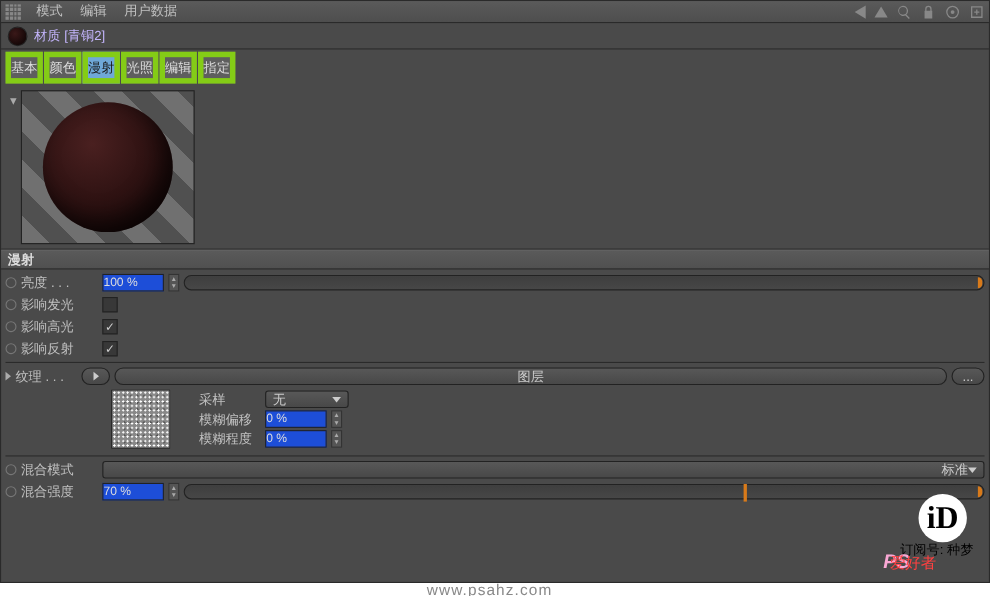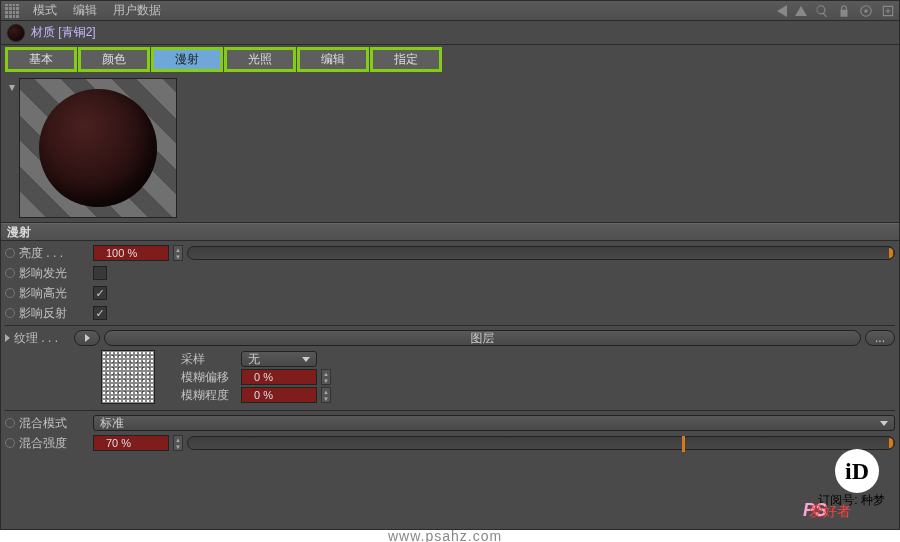--- a/index.html
+++ b/index.html
@@ -16,39 +16,39 @@
 .tri-up { width:0; height:0; border-left:6px solid transparent; border-right:6px solid transparent; border-bottom:10px solid #888; }
 .icon-svg { width:14px; height:14px; fill:#888; }
 
 
 .title-row { height: 24px; display: flex; align-items: center; padding: 2px 6px; border-bottom: 1px solid #2a2a2a; }
 .mat-swatch { width: 18px; height: 18px; border-radius: 50%; background: radial-gradient(circle at 35% 35%, #3a1818, #160808 70%); border: 1px solid #222; margin-right: 6px; }
 .title-text { color: #c4b5fd; }
 
 
 .tabs { display: flex; padding: 2px 4px; gap: 1px; }
-.tab { padding: 1px 21px; background: #5e5e5e; border: 3px solid #84cc16; color: #ddd; }
+.tab { padding: 1px 0; background: #5e5e5e; border: 5px solid #84cc16; color: #ddd; }
 .tab.active { background: #6fa8d8; color: #1a1a1a; }
 
 
 .preview-area { padding: 4px 8px; border-bottom: 1px solid #2a2a2a; }
 .preview-row { display: flex; align-items: flex-start; }
 .expand-caret { width: 10px; color: #aaa; margin-top: 2px; }
 .preview-box { width: 158px; height: 140px; background: repeating-linear-gradient(45deg, #707070 0 18px, #505050 18px 36px); border: 1px solid #222; display: flex; align-items: center; justify-content: center; }
 .preview-sphere { width: 118px; height: 118px; border-radius: 50%; background: radial-gradient(circle at 38% 32%, #4a2020, #2a1010 55%, #120606 90%); box-shadow: inset -8px -10px 20px rgba(0,0,0,0.6); }
 
 
 .section-hdr { background: linear-gradient(#5a5a5a,#505050); height: 18px; border-top: 1px solid #666; border-bottom: 1px solid #2a2a2a; padding: 0 6px; display: flex; align-items: center; color: #ddd; font-weight: bold; }
 
 
 .params { padding: 2px 4px; }
 .row { display: flex; align-items: center; height: 20px; gap: 4px; }
 .anim-dot { width: 10px; height: 10px; border: 1px solid #777; border-radius: 50%; background: #4a4a4a; flex-shrink: 0; }
 .label { width: 70px; }
-.num-input { width: 76px; height: 16px; background: #7f1d1d; border: 1px solid #222; color: #ddd; padding: 0 12px; font-size: 11px; }
+.num-input { width: 56px; height: 16px; background: #1d4ed8; border: 1px solid #222; color: #ddd; padding: 0 0; font-size: 11px; }
 .spinner { width: 10px; height: 16px; background: #555; border: 1px solid #333; display: flex; flex-direction: column; }
 .spinner div { flex:1; display:flex; align-items:center; justify-content:center; font-size:6px; color:#aaa; }
 .slider { flex: 1; height: 14px; background: linear-gradient(#3e3e3e,#474747); border: 1px solid #222; border-radius: 7px; position: relative; }
 .slider-fill-orange { position:absolute; right:1px; top:1px; bottom:1px; width:4px; background:#d87a1a; border-radius: 0 6px 6px 0; }
 .slider-thumb { position:absolute; top:-1px; width:3px; height:16px; background:#d87a1a; }
 .checkbox { width: 14px; height: 14px; background: #383838; border: 1px solid #222; display: flex; align-items: center; justify-content: center; color: #ccc; font-size: 11px; }
 .checkbox.checked::after { content: "✓"; }
 
 
 .tex-row { display: flex; align-items: center; height: 20px; gap: 4px; justify-content: flex-end; }
@@ -58,27 +58,27 @@
 .long-btn { flex:1; height: 16px; background: linear-gradient(#585858,#484848); border: 1px solid #222; border-radius: 8px; display:flex; align-items:center; justify-content:center; color:#ccc; }
 .dots-btn { width: 30px; height: 16px; background: linear-gradient(#585858,#484848); border: 1px solid #222; border-radius: 8px; display:flex; align-items:center; justify-content:center; color:#ccc; }
 
 
 .sub-block { display: flex; padding: 2px 4px 4px 96px; gap: 8px; }
 .tex-thumb { width: 54px; height: 54px; border: 1px solid #222; background: #888; background-image: radial-gradient(#fff 1px, transparent 1px), radial-gradient(#555 1px, transparent 1px); background-size: 4px 4px, 6px 6px; background-position: 0 0, 2px 2px; }
 .sub-params .row { height: 18px; margin-left: 18px; }
 .sub-params .label { width: 56px; }
 .dropdown { width: 76px; height: 16px; background: linear-gradient(#585858,#484848); border: 1px solid #222; border-radius: 3px; display:flex; align-items:center; padding:0 6px; color:#ccc; justify-content:space-between; }
 .dd-caret { width:0; height:0; border-left:4px solid transparent; border-right:4px solid transparent; border-top:5px solid #ccc; }
-.wide-dropdown { flex:1; }
+.wide-dropdown { flex:1;justify-content:flex-end; }
 
 
 .divider { height:1px; background:#2a2a2a; margin: 2px 0; }
 
 
-.wm-circle { position:absolute; right:20px; bottom:36px; width:44px; height:44px; border-radius:50%; background:#fff; display:flex; align-items:center; justify-content:center; font-weight:bold; font-size:24px; color:#000; font-family: Georgia, serif; }
+.wm-circle { position:absolute; right:20px; bottom:36px; width:44px; height:44px; border-radius:50%; background:#fff; display:flex; align-items:center; justify-content:center; font-weight:bold; font-size:29px; color:#000; font-family: Georgia, serif; }
 .wm-text1 { position:absolute; right:14px; bottom:20px; color:#000; font-size:12px; }
 .wm-text2 { position:absolute; right:4px; bottom:2px; color:#888; font-size:14px; letter-spacing:1px; }
 .wm-ps { position:absolute; right:72px; bottom:8px; color:#f9a8d4; font-weight:bold; font-size:18px; font-style:italic; }
 .wm-ah { position:absolute; right:48px; bottom:8px; color:#ff4040; font-size:14px; }
 </style>
 </head>
 <body>
 
 <div class="app">
 

